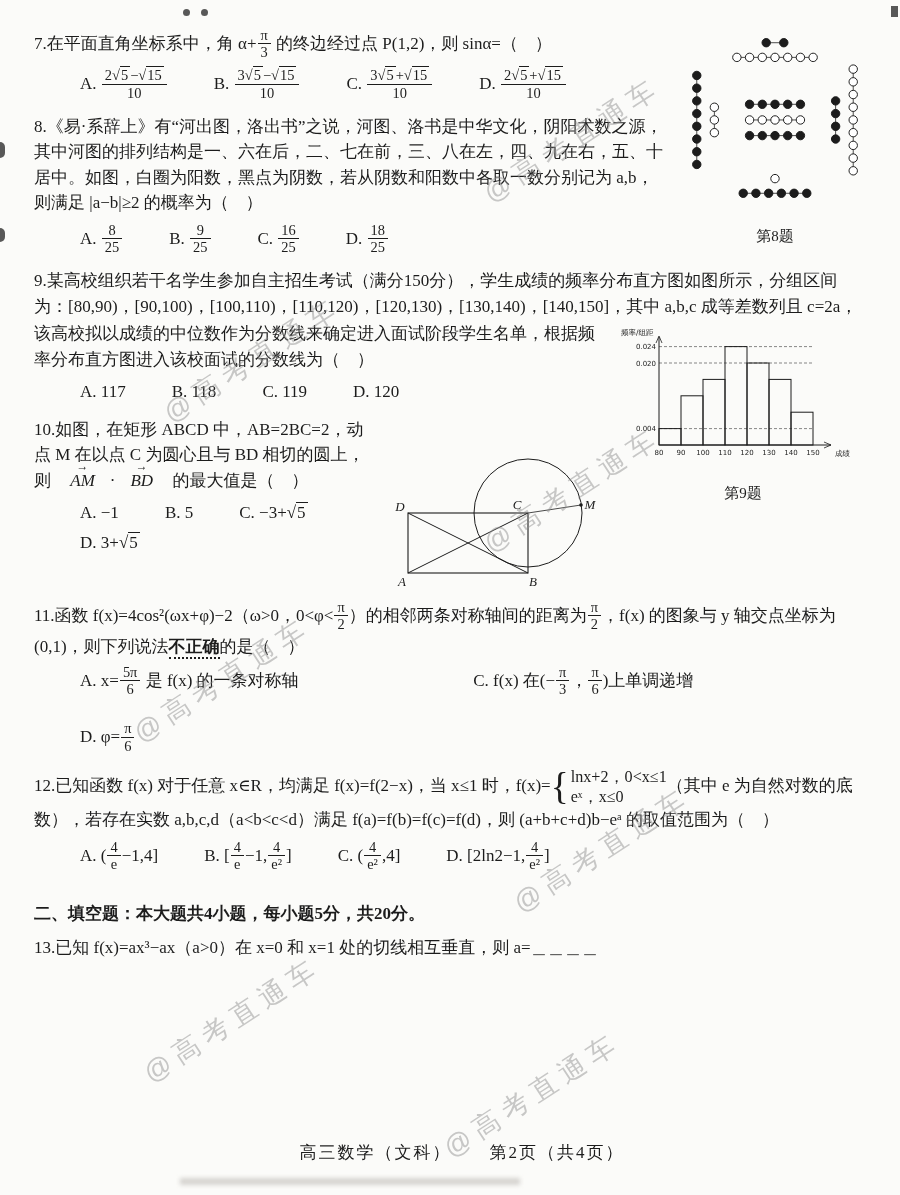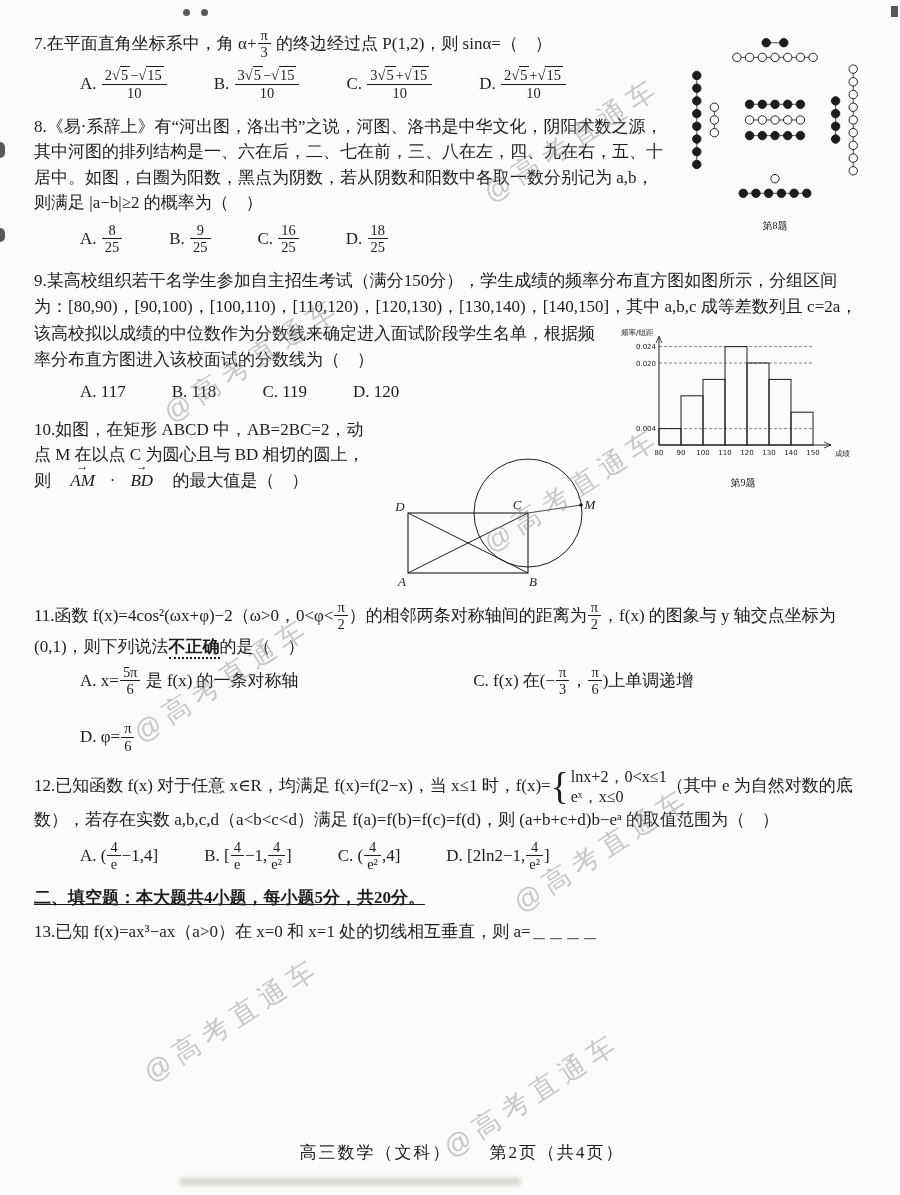--- a/index.html
+++ b/index.html
@@ -22,33 +22,33 @@
   .vin{border-top:1.2px solid #1c1c1c;padding:0 2px 0 1px;}
   .vec{position:relative;margin:0 15px;font-style:italic;display:inline-block;}
   .vec::before{content:"\2192";position:absolute;left:50%;transform:translateX(-50%);
                top:-0.8em;font-size:.7em;font-style:normal;}
   .pw{display:inline-flex;align-items:center;vertical-align:middle;}
   .pw::before{content:"{";font-size:2.2em;font-weight:300;line-height:.85;margin-right:2px;}
   .pwcol{display:inline-flex;flex-direction:column;text-align:left;font-size:.95em;line-height:1.25;justify-content:space-between;}
   .emph{border-bottom:2.5px dotted #1c1c1c;padding-bottom:1px;font-weight:bold;}
   
   .fig{float:right;text-align:center;margin:2px 0 4px 14px;}
-  .figcap{font-size:10px;margin-top:4px;}
+  .figcap{font-size:15px;margin-top:11px;}
   svg text{font-family:"DejaVu Sans",sans-serif;fill:#1c1c1c;}
   .ht{font-size:7px;text-anchor:middle;}
   .yend{text-anchor:end;}
   .axlab{font-size:7.5px;text-anchor:start;}
   .geolab{font-size:13px;font-style:italic;font-family:"Liberation Serif",serif;text-anchor:middle;}
   
   .wm{position:absolute;transform:rotate(-33deg);font-size:27px;letter-spacing:7px;
       color:#8f8f8f;opacity:.48;white-space:nowrap;pointer-events:none;z-index:6;
       font-family:"Liberation Sans","DejaVu Sans",sans-serif;}
   .art{position:absolute;background:#222;opacity:.75;z-index:2;}
   .smudge{position:absolute;background:#d6d4d0;filter:blur(2px);z-index:2;}
-  .sec{font-weight:bold;margin:12px 0 8px;text-decoration:underline;}
+  .sec{font-weight:bold;margin:28px 0 8px;}
   .footer{position:absolute;bottom:30px;left:12px;width:100%;text-align:center;letter-spacing:2px;}
   .clear{clear:both;}
 </style>
 </head>
 <body>
 
 <div class="page">
 
   <div class="art" style="left:183px;top:9px;width:7px;height:7px;border-radius:50%;"></div>
   <div class="art" style="left:201px;top:9px;width:7px;height:7px;border-radius:50%;"></div>
@@ -235,20 +235,26 @@
         <line x1="142" y1="94" x2="195" y2="86" stroke="#1c1c1c" stroke-width="0.8"></line>
         <circle cx="195" cy="86" r="1.8" fill="#1c1c1c"></circle>
         <text x="14" y="92" class="geolab">D</text>
         <text x="131" y="90" class="geolab">C</text>
         <text x="16" y="167" class="geolab">A</text>
         <text x="147" y="167" class="geolab">B</text>
         <text x="204" y="90" class="geolab">M</text>
       </svg>
     </div>
     <p>10.如图，在矩形 ABCD 中，AB=2BC=2，动点 M 在以点 C 为圆心且与 BD 相切的圆上，则 <span class="vec">AM</span>·<span class="vec">BD</span> 的最大值是（　）</p>
+    <div class="opts">
+      <span class="opt">A. −1</span>
+      <span class="opt">B. 5</span>
+      <span class="opt">C. −3+<span class="rt">√<span class="vin">5</span></span></span>
+      <span class="opt">D. 3+<span class="rt">√<span class="vin">5</span></span></span>
+    </div>
   </div>
 
   <div class="q clear">
     <p>11.函数 f(x)=4cos²(ωx+φ)−2（ω&gt;0，0&lt;φ&lt;<span class="frac">
           <span class="fn">π</span>
           <span class="fd">2</span>
         </span>）的相邻两条对称轴间的距离为<span class="frac">
           <span class="fn">π</span>
           <span class="fd">2</span>
         </span>，f(x) 的图象与 y 轴交点坐标为 (0,1)，则下列说法<span class="emph">不正确</span>的是（　）</p>

